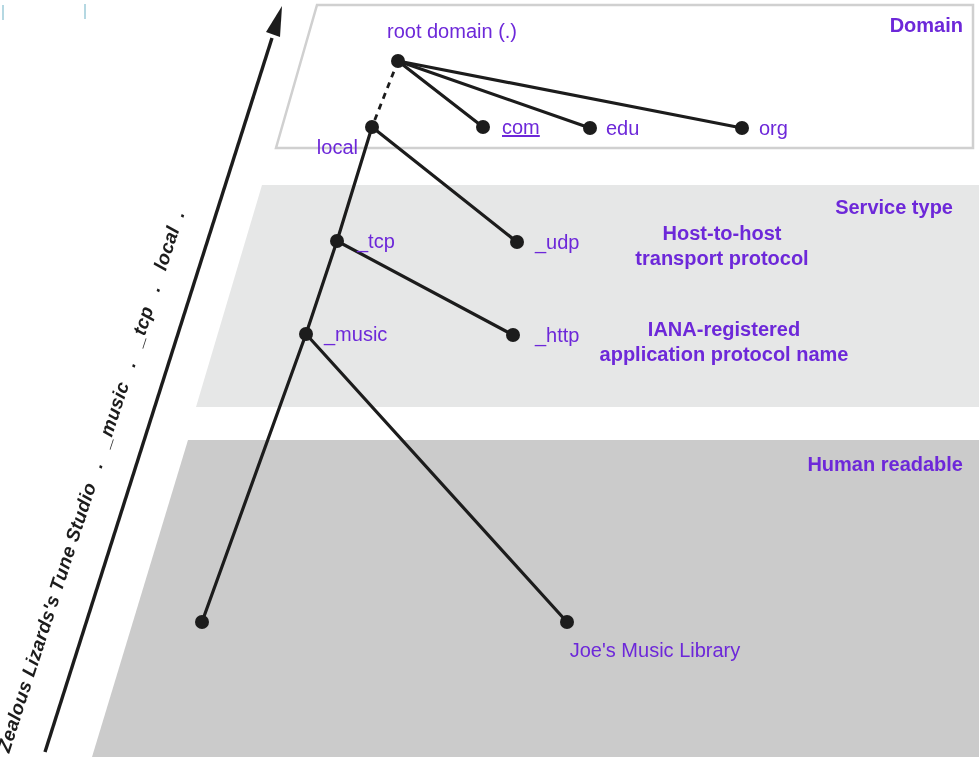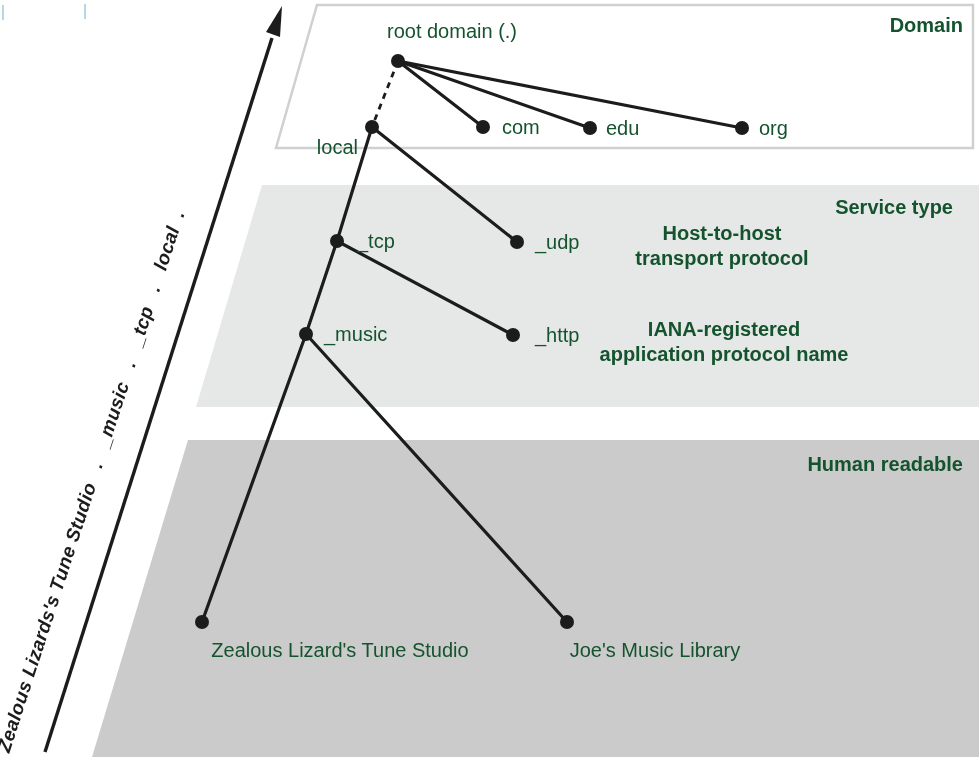--- a/index.html
+++ b/index.html
@@ -16,21 +16,21 @@
   .edge { stroke: #1c1c1c; stroke-width: 3.2; stroke-linecap: round; fill: none; }
   .edge-dashed { stroke: #1c1c1c; stroke-width: 2.8; stroke-dasharray: 6 5.5; stroke-linecap: butt; fill: none; }
   .dot { fill: #1c1c1c; }
   .arrow-line { stroke: #1c1c1c; stroke-width: 3.4; fill: none; }
   .arrow-head { fill: #1c1c1c; }
   .lbl {
     position: absolute;
     font-size: 20px;
     line-height: 24px;
     white-space: nowrap;
-    color: #14532d;
+    color: #6d28d9;
   }
   .lbl-center { transform: translateX(-50%); text-align: center; }
   .lbl-rightanchor { transform: translateX(-100%); margin-top: 20px; }
   .bold { font-weight: 700; }
   .note { line-height: 25px; }
   .note span { display: block; font-weight: bold; }
   .title-right { text-align: right; line-height: 23px; }
   .title-right span { display: block; }
   #fqdn-label {
     position: absolute;
@@ -93,36 +93,35 @@
   <div class="lbl bold" style="right:16px; top:13px;">Domain</div>
 
   <div class="lbl bold" style="right:26px; top:195px;">Service type</div>
 
   <div class="lbl bold title-right" style="right:16px; top:453px;">
     <span>Human readable</span>
   </div>
 
   <div class="lbl lbl-center" style="left:452px; top:19px;">root domain (.)</div>
   <div class="lbl lbl-rightanchor" style="left:358px; top:115px;">local</div>
-  <div class="lbl" style="left:502px; top:115px;">com</div>
+  <div class="lbl" style="left:502px; top:115px;text-decoration:underline;">com</div>
   <div class="lbl" style="left:606px; top:116px;">edu</div>
   <div class="lbl" style="left:759px; top:116px;">org</div>
 
   <div class="lbl" style="left:357px; top:229px;">_tcp</div>
   <div class="lbl" style="left:535px; top:230px;">_udp</div>
   <div class="lbl lbl-center note" style="left:722px; top:221px;">
     <span>Host-to-host</span>
     <span>transport protocol</span>
   </div>
 
   <div class="lbl" style="left:324px; top:322px;">_music</div>
   <div class="lbl" style="left:535px; top:323px;">_http</div>
   <div class="lbl lbl-center note" style="left:724px; top:317px;">
     <span>IANA-registered</span>
     <span>application protocol name</span>
   </div>
 
-  <div class="lbl lbl-center" style="left:340px; top:638px;">Zealous Lizard's Tune Studio</div>
   <div class="lbl lbl-center" style="left:655px; top:638px;">Joe's Music Library</div>
 
   <div id="fqdn-label">Zealous Lizards's Tune Studio&nbsp;&nbsp;&nbsp;.&nbsp;&nbsp;&nbsp;_music&nbsp;&nbsp;&nbsp;.&nbsp;&nbsp;&nbsp;_tcp&nbsp;&nbsp;&nbsp;.&nbsp;&nbsp;&nbsp;local&nbsp;&nbsp;.</div>
 
 </div>
 
 </body></html>

